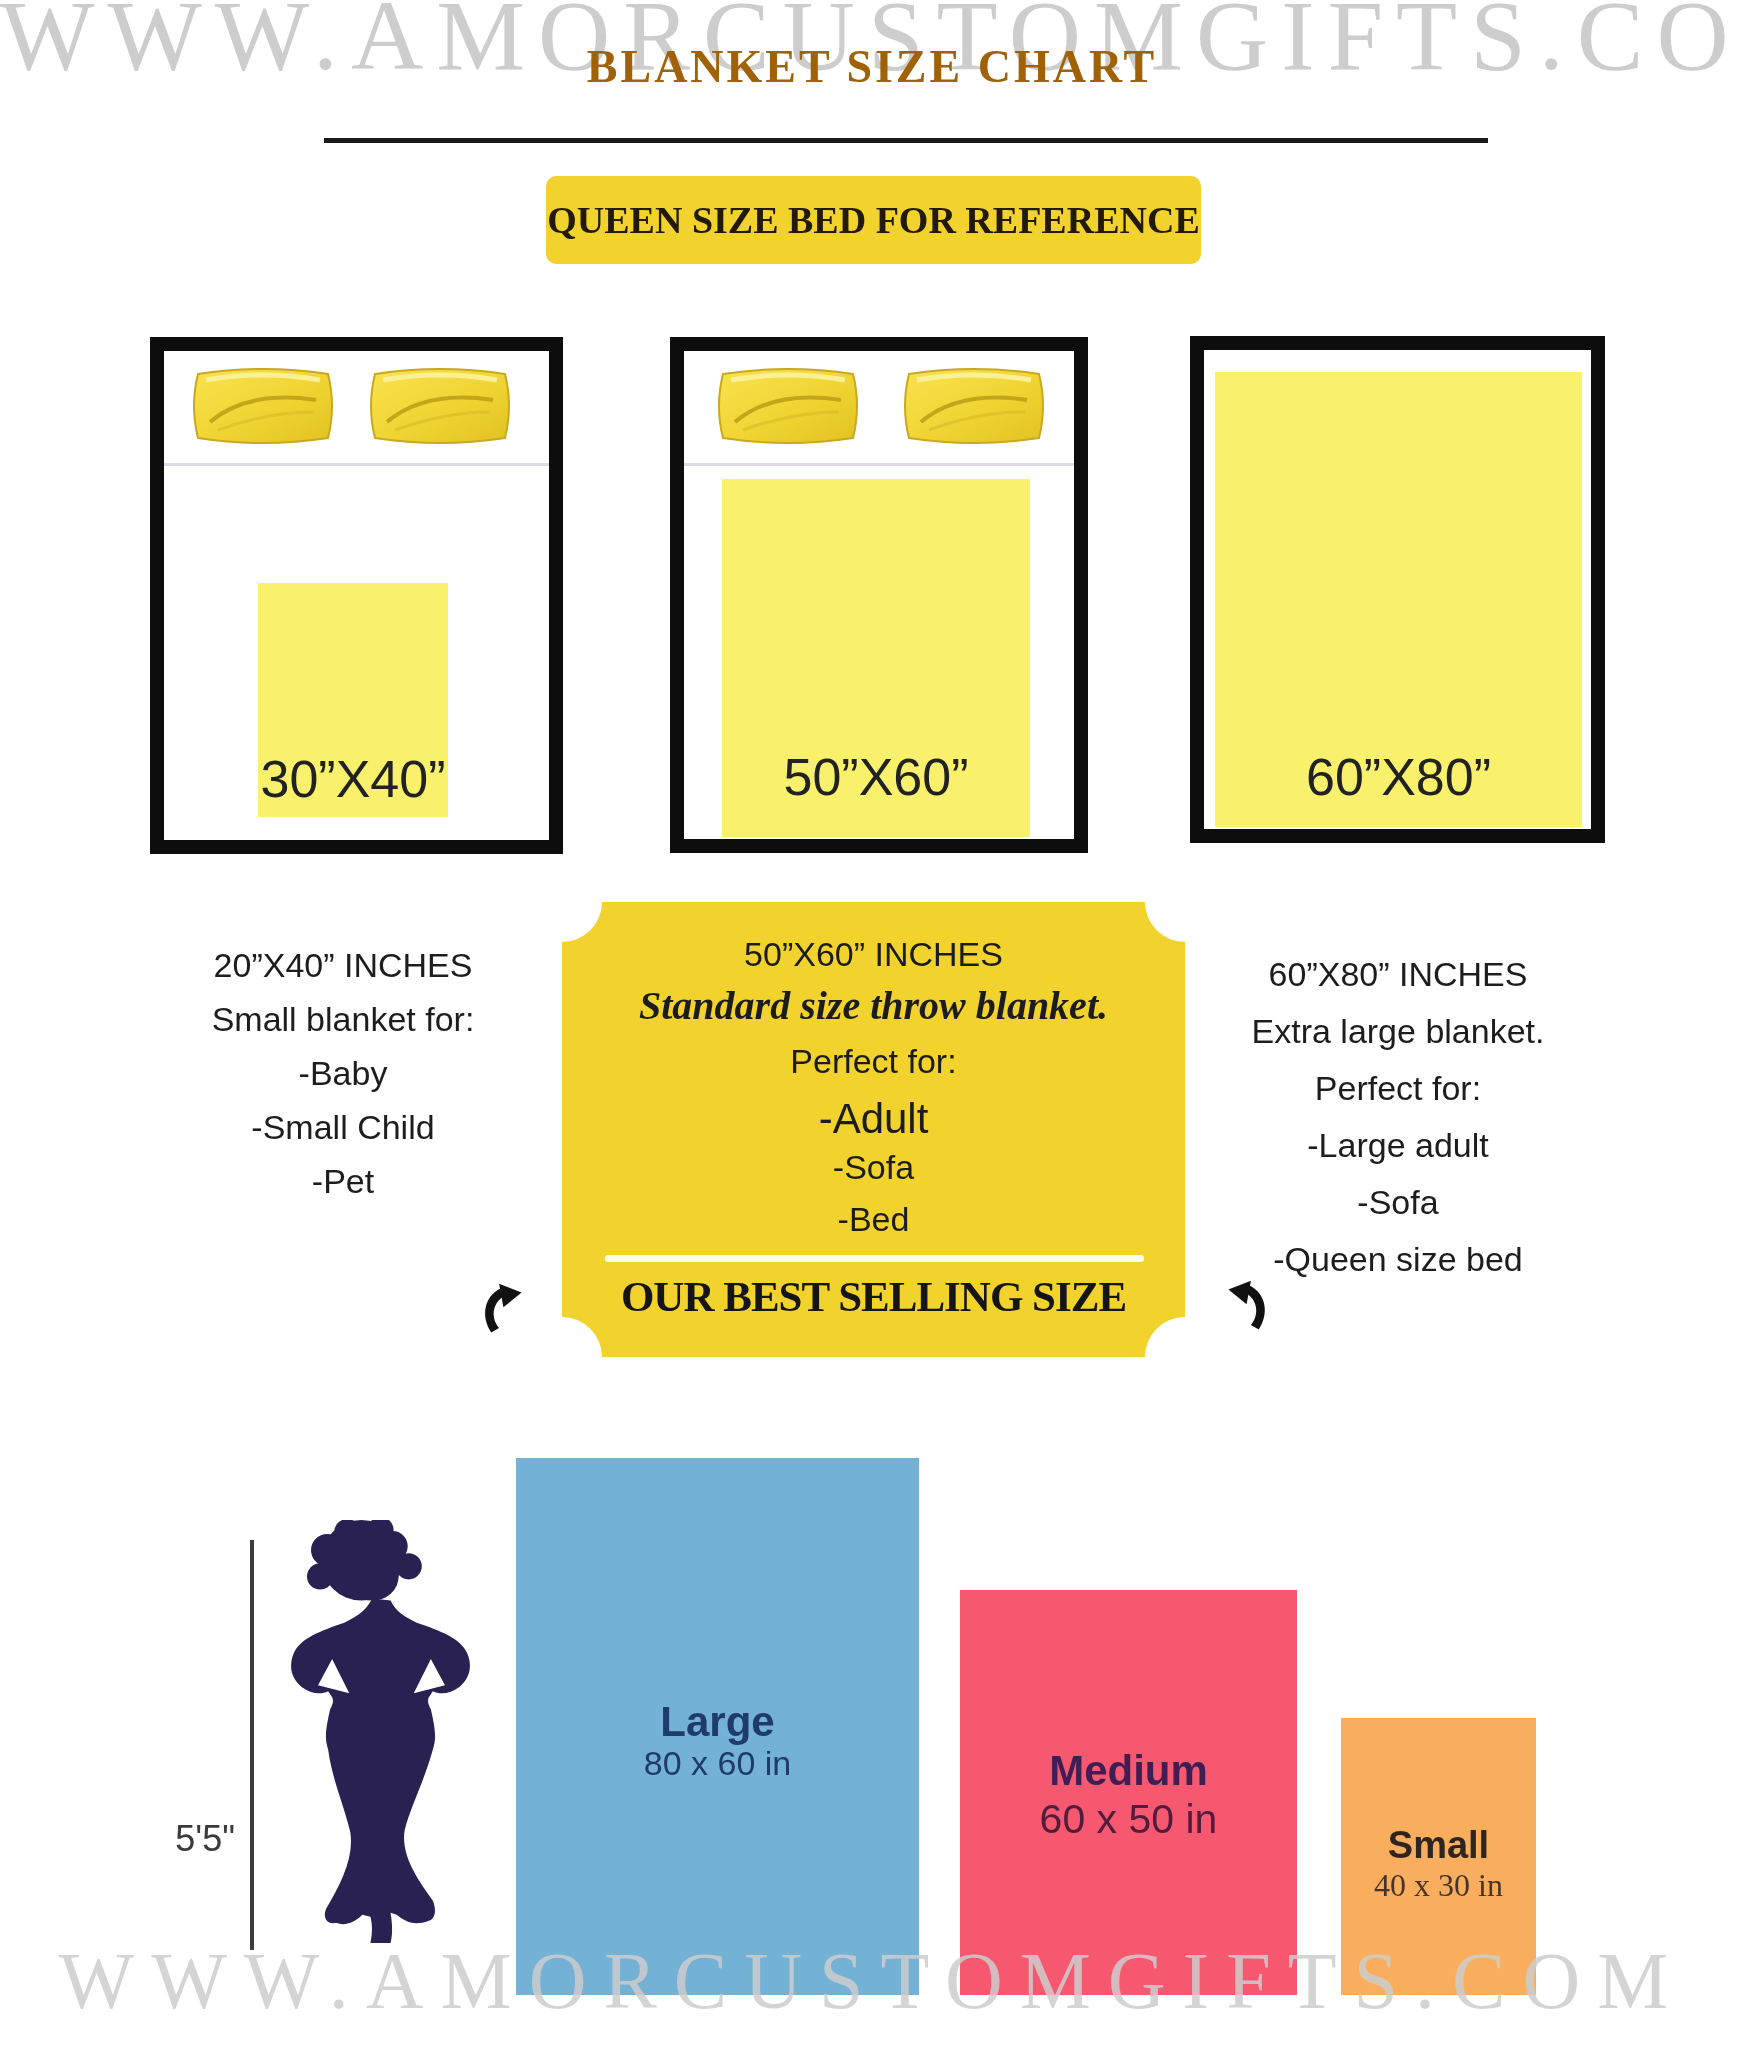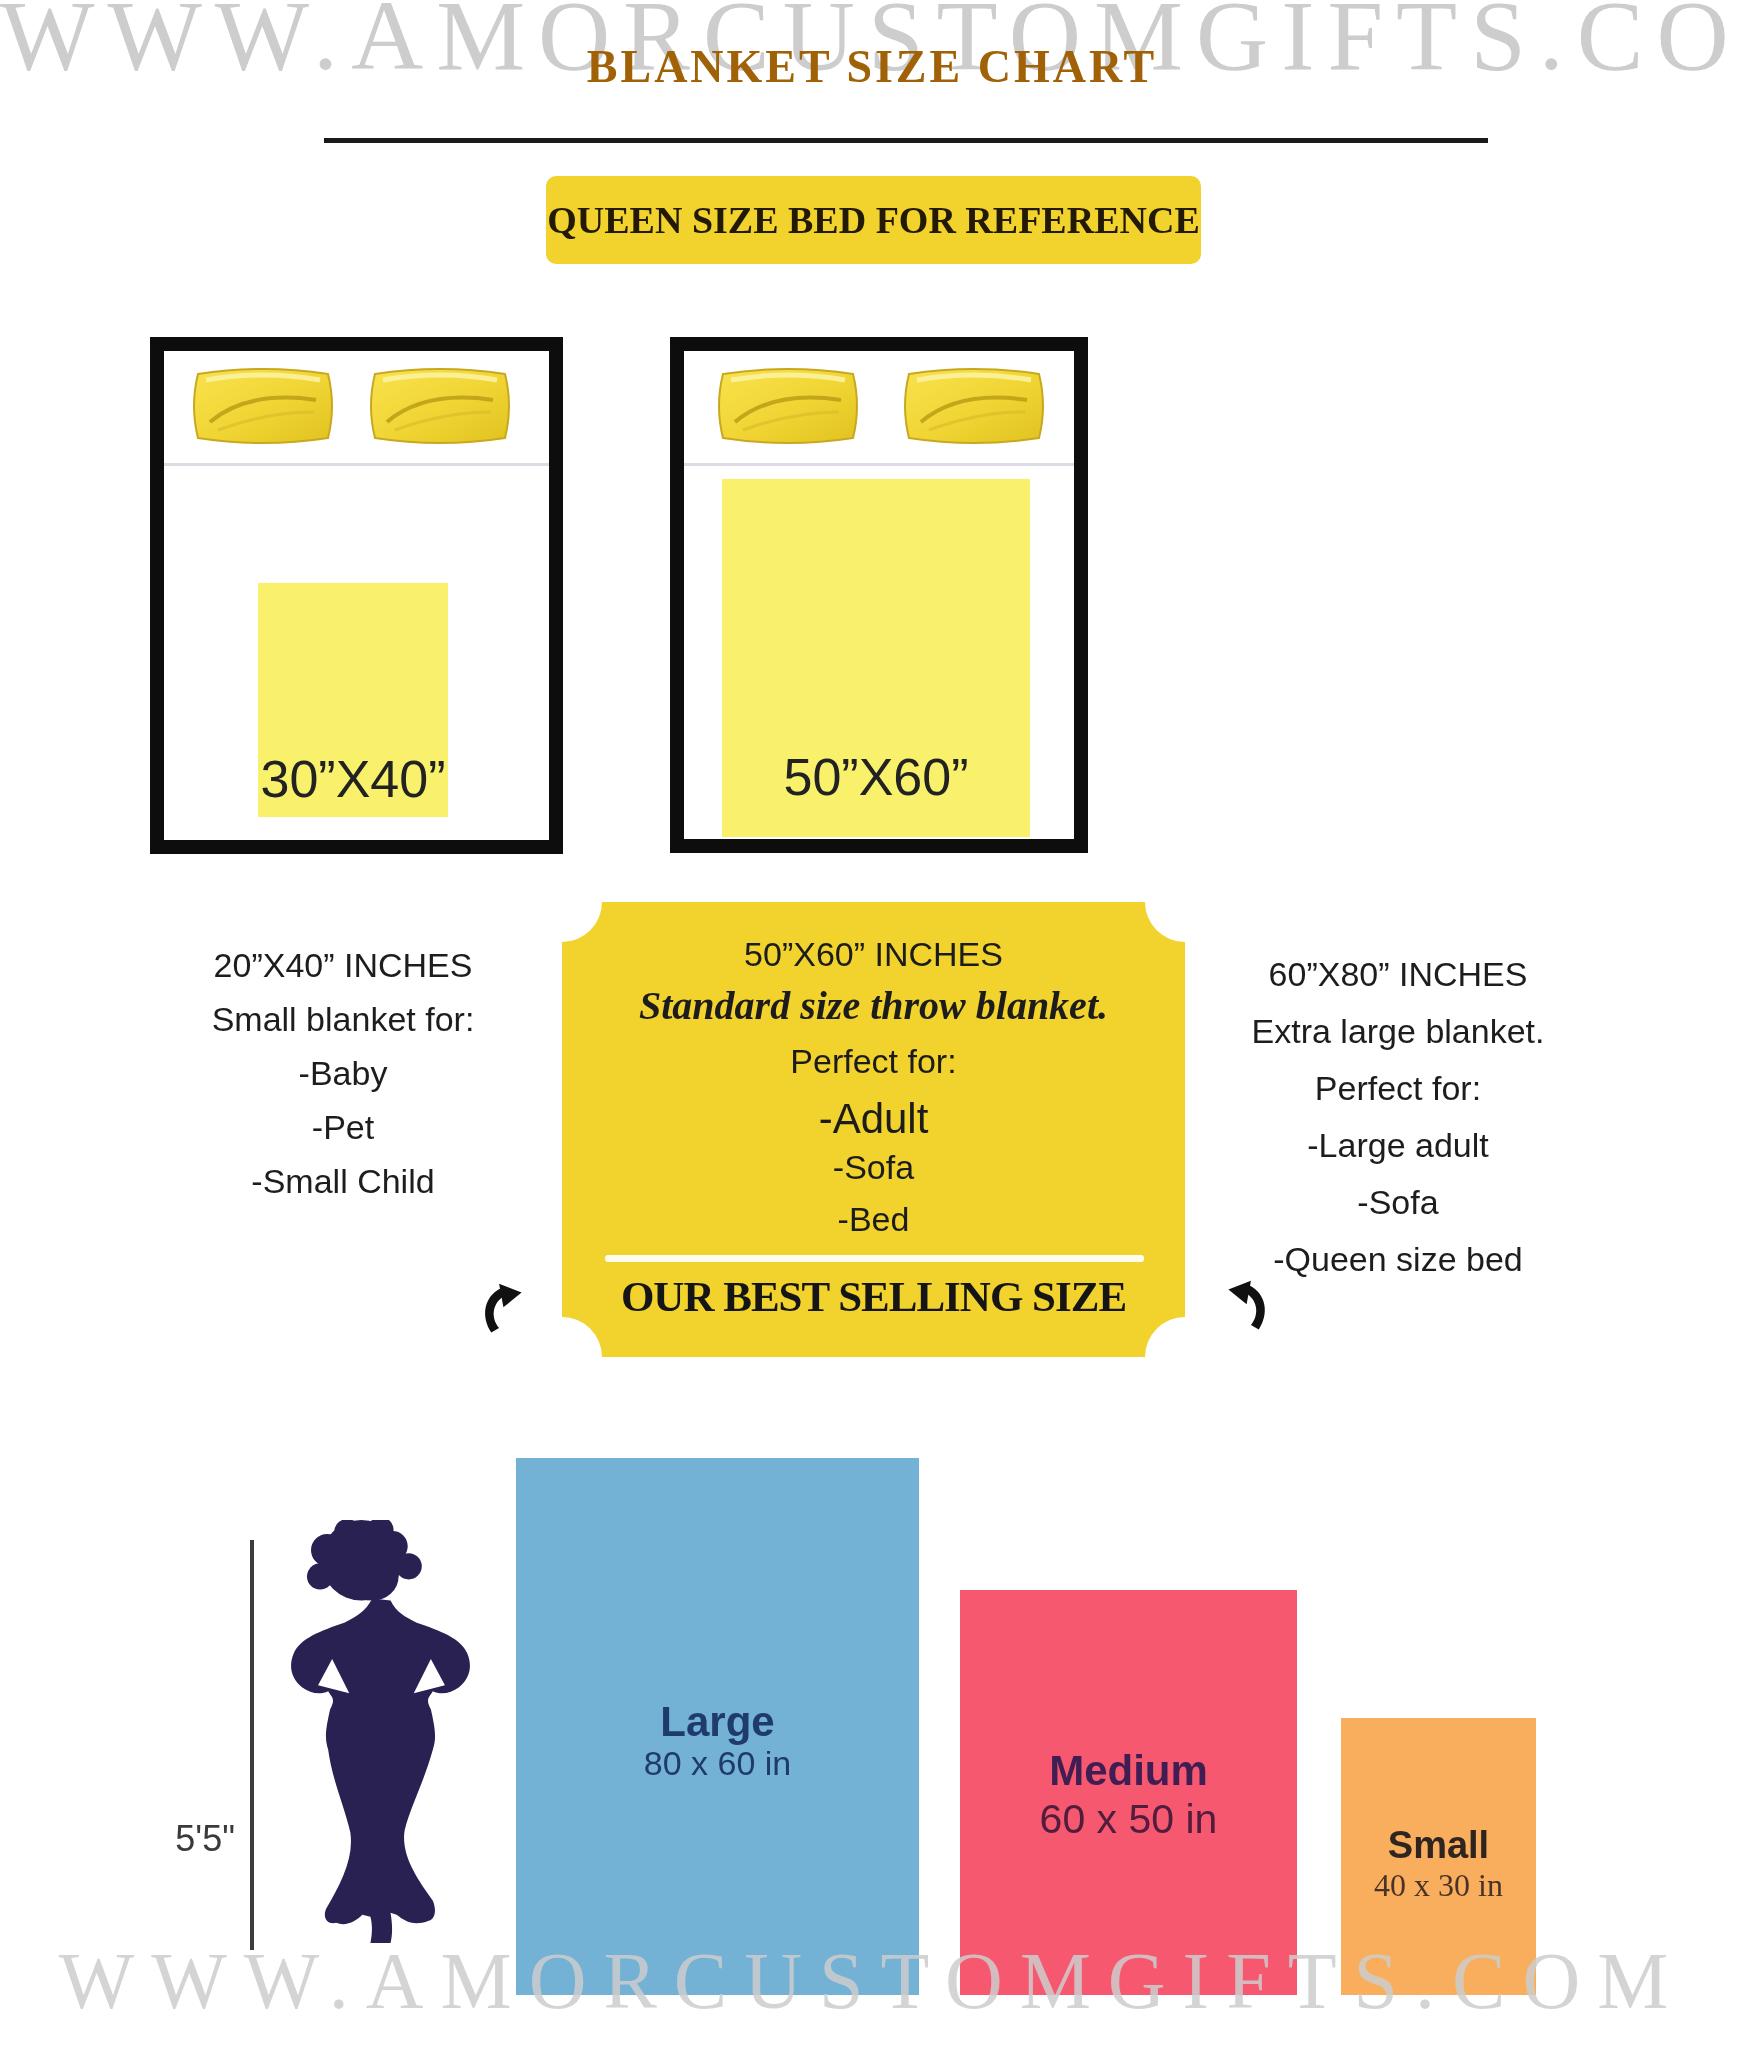--- a/index.html
+++ b/index.html
@@ -136,27 +136,32 @@
       </svg>
     <svg class="pillow" style="left:215px;top:9px">
         <use href="#pillow-sym"></use>
       </svg>
     <div class="headboard"></div>
     <div id="blanket2" class="blanket">
       <div class="blanket-label">50”X60”</div>
     </div>
   </div>
 
+  <div id="bed3" class="abs bed">
+    <div id="blanket3" class="blanket">
+      <div class="blanket-label">60”X80”</div>
+    </div>
+  </div>
 
   <div id="note-left" class="abs ctr note-col">
     <div class="nl">20”X40” INCHES</div>
     <div class="nl">Small blanket for:</div>
     <div class="nl">-Baby</div>
+    <div class="nl">-Small Child</div>
     <div class="nl">-Pet</div>
-    <div class="nl">-Small Child</div>
   </div>
 
   <div id="ticket" class="abs">
     <div class="notch tl"></div>
     <div class="notch tr"></div>
     <div class="notch bl"></div>
     <div class="notch br"></div>
     <div id="t-size" class="trow">50”X60” INCHES</div>
     <div id="t-sub" class="trow">Standard size throw blanket.</div>
     <div id="t-perfect" class="trow">Perfect for:</div>

